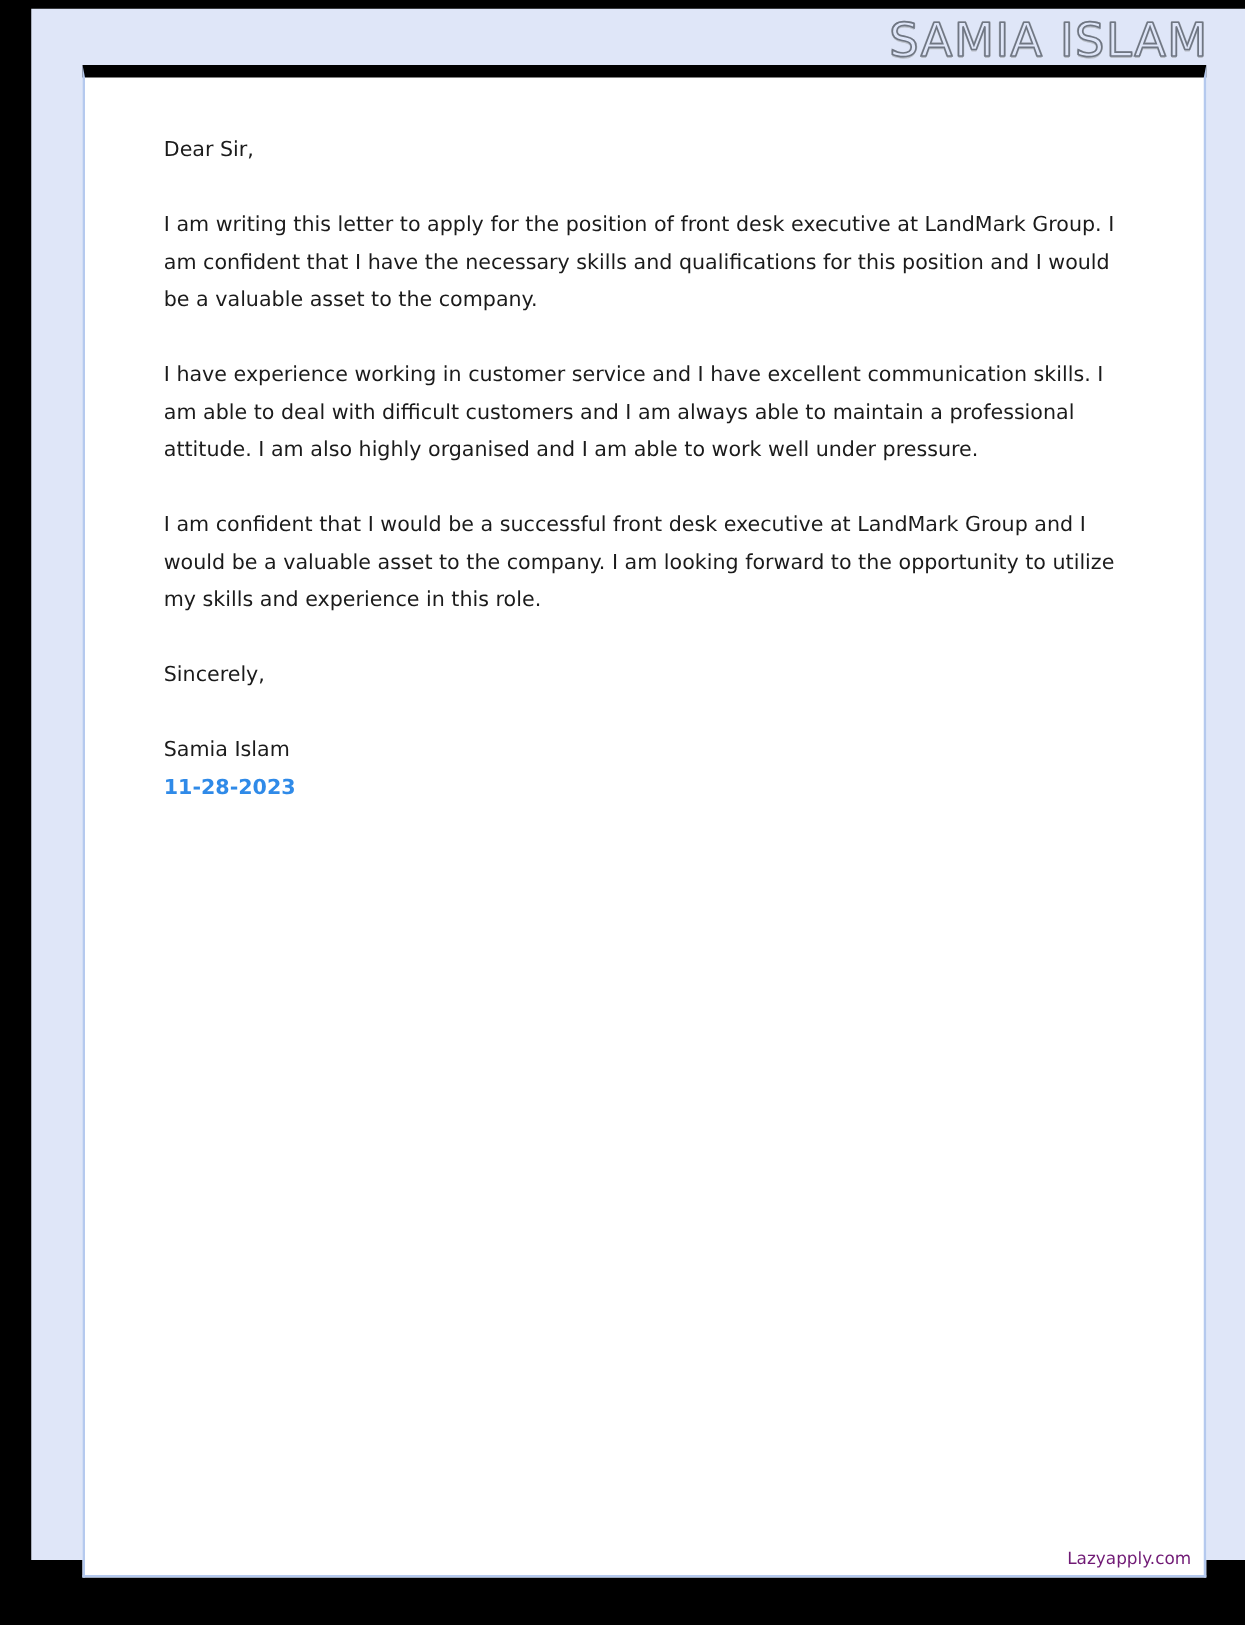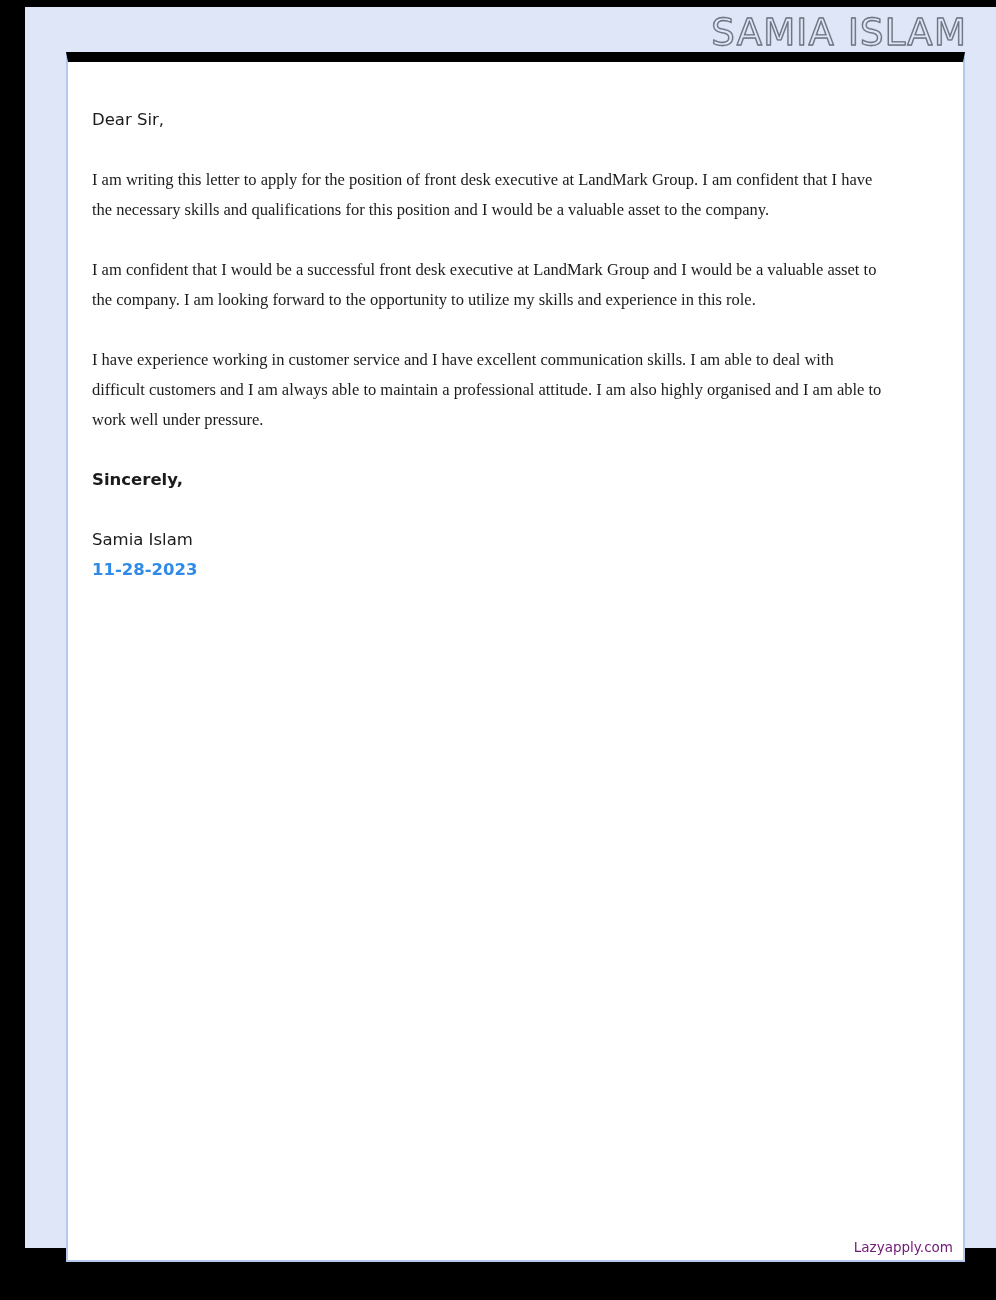--- a/index.html
+++ b/index.html
@@ -69,41 +69,39 @@
     border-right: 2px solid #b5c9ee;
     border-bottom: 2px solid #b5c9ee;
     box-sizing: border-box;
   }
 
   .card-inner {
     position: relative;
     width: 100%;
     height: 100%;
     box-sizing: border-box;
-    padding: 43px 52px 0 24px;
+    padding: 43px 52px 0 63px;
   }
 
   
   .letter-body {
     font-family: "DejaVu Sans", sans-serif;
     font-size: 16.5px;
     line-height: 30px;
     color: #1b1b1b;
     max-width: 796px;
   }
   .letter-para {
     margin: 0 0 30px 0;
-    font-family: Liberation Serif, serif;
   }
   .salutation {
     margin: 0 0 30px 0;
   }
   .closing {
     margin: 0 0 30px 0;
-    font-weight: bold;
   }
   .signature-name {
     margin: 0 0 0 0;
   }
   .signature-date {
     margin: 0;
     color: #2f8ae8;
     font-weight: bold;
   }
 
@@ -129,23 +127,23 @@
 
   <div class="card">
     <div class="card-inner">
 
       <div class="letter-body">
 
         <p class="salutation">Dear Sir,</p>
 
         <p class="letter-para">I am writing this letter to apply for the position of front desk executive at LandMark Group. I am confident that I have the necessary skills and qualifications for this position and I would be a valuable asset to the company.</p>
 
+        <p class="letter-para">I have experience working in customer service and I have excellent communication skills. I am able to deal with difficult customers and I am always able to maintain a professional attitude. I am also highly organised and I am able to work well under pressure.</p>
+
         <p class="letter-para">I am confident that I would be a successful front desk executive at LandMark Group and I would be a valuable asset to the company. I am looking forward to the opportunity to utilize my skills and experience in this role.</p>
-
-        <p class="letter-para">I have experience working in customer service and I have excellent communication skills. I am able to deal with difficult customers and I am always able to maintain a professional attitude. I am also highly organised and I am able to work well under pressure.</p>
 
         <p class="closing">Sincerely,</p>
 
         <p class="signature-name">Samia Islam</p>
 
         <p class="signature-date">11-28-2023</p>
 
       </div>
 
       <div class="card-footer">Lazyapply.com</div>

